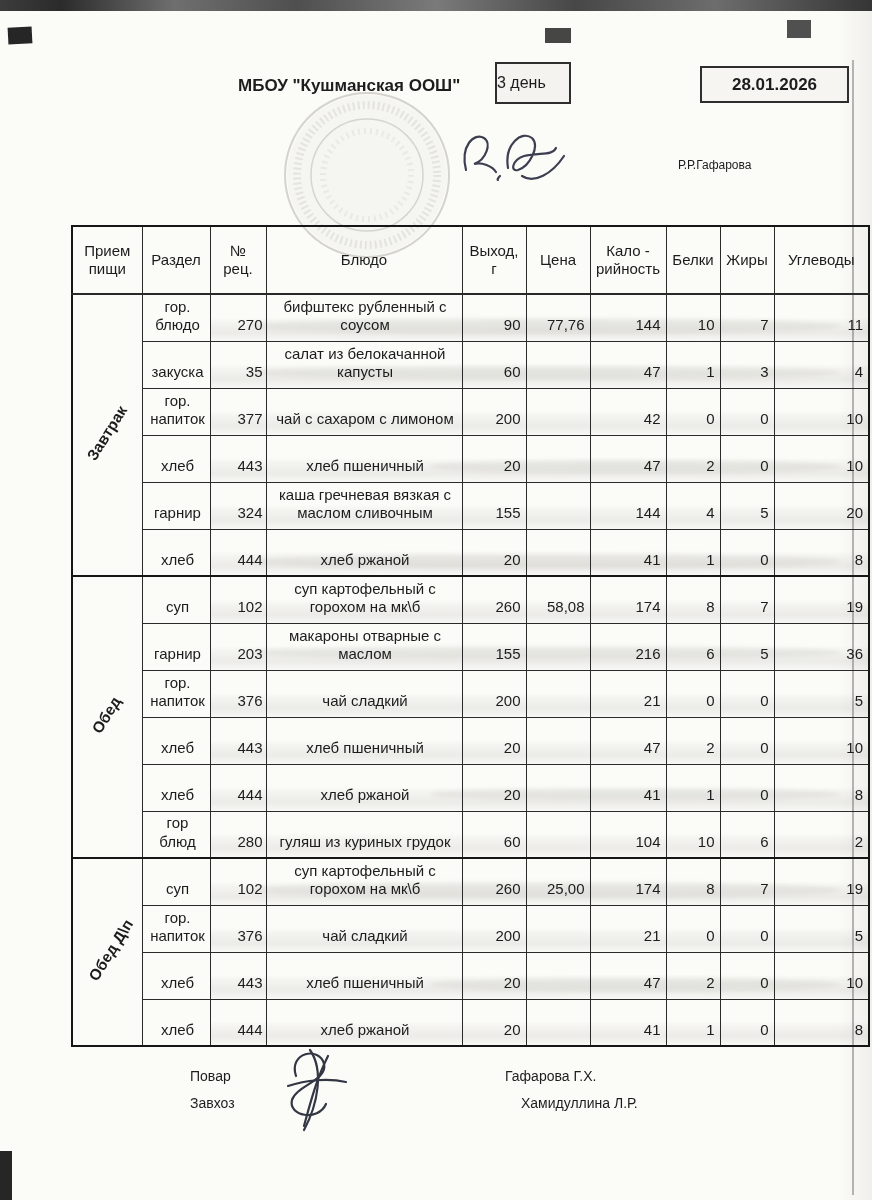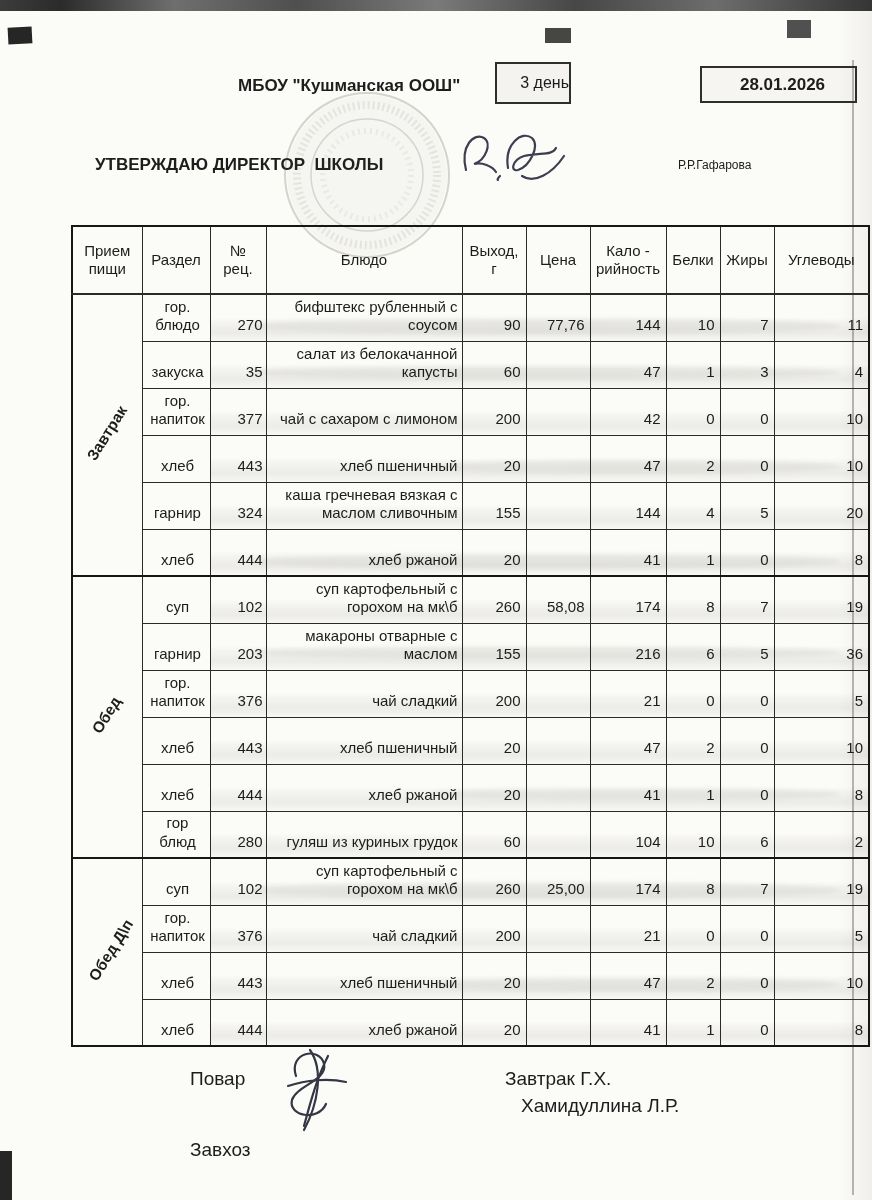--- a/index.html
+++ b/index.html
@@ -11,51 +11,51 @@
   }
   
   .top-strip{position:absolute;left:0;top:0;width:100%;height:11px;
     background:linear-gradient(90deg,#3c3c3c 0%,#2b2b2b 7%,#6f6f6f 20%,#4f4f4f 34%,#7a7a7a 50%,#474747 66%,#6d6d6d 82%,#353535 100%);}
   .mark{position:absolute;background:#262626;}
   .edge-line{position:absolute;left:852px;top:60px;width:2px;height:1135px;background:#8f8f8f;opacity:.65;}
   .streak{position:absolute;background:rgba(122,117,110,0.10);filter:blur(2px);border-radius:45%;pointer-events:none;}
   
   .school-title{position:absolute;left:238px;top:76px;font-size:17px;font-weight:700;}
   .day-box{position:absolute;left:495px;top:62px;width:72px;height:38px;border:2px solid #2e2e2e;
-    display:flex;align-items:center;justify-content:flex-end;font-size:16px;background:rgba(205,200,193,0.14);}
+    display:flex;align-items:center;justify-content:flex-start;font-size:16px;background:rgba(205,200,193,0.14);}
   .date-box{position:absolute;left:700px;top:66px;width:145px;height:33px;border:2px solid #2e2e2e;
-    display:flex;align-items:center;justify-content:center;font-size:17px;font-weight:700;background:rgba(205,200,193,0.10);padding-left:8px;}
+    display:flex;align-items:center;justify-content:center;font-size:17px;font-weight:700;background:rgba(205,200,193,0.10);}
   .approve-line{position:absolute;left:95px;top:155px;font-size:17px;font-weight:700;white-space:pre;}
   .director-name{position:absolute;left:678px;top:158px;font-size:12px;}
   
   .stamp{position:absolute;left:262px;top:85px;opacity:.85;pointer-events:none;}
   .sig{position:absolute;pointer-events:none;}
   
   .menu-table-wrap{position:absolute;left:36px;top:225px;padding-left:35px;}
   table{border-collapse:collapse;table-layout:fixed;width:797px;
     font-family:"Liberation Sans",sans-serif;font-size:15px;line-height:1.22;color:#1c1c1c;
     border:2px solid #161616;}
   th,td{border:1px solid #2a2a2a;overflow:hidden;}
   thead tr{height:68px;}
   thead th{font-weight:400;text-align:center;vertical-align:middle;white-space:pre-line;padding:2px;}
   thead th{border-bottom-width:2px;}
   tbody tr{height:47px;}
   tbody td{vertical-align:bottom;padding:2px 4px 6px 4px;}
   tbody tr.section-start td{border-top-width:2px;border-top-color:#161616;}
   .td-razdel{white-space:pre-line;text-align:center;padding-left:7px;}
   .td-rec{text-align:right;padding-right:3px;}
-  .td-dish{text-align:right;padding-left:6px;}
+  .td-dish{text-align:center;padding-left:6px;}
   .td-num{text-align:right;padding-right:5px;}
   .td-rec,.td-dish,.td-num{
     background-image:linear-gradient(180deg,rgba(0,0,0,0) 48%,rgba(112,107,100,0.06) 62%,rgba(112,107,100,0.11) 82%,rgba(112,107,100,0.04) 98%);
   }
   .meal-cell{vertical-align:middle;text-align:center;}
   .meal-label{display:inline-block;transform:rotate(-58deg);font-weight:700;font-size:15.5px;white-space:nowrap;}
   
-  .foot-text{position:absolute;font-size:19px;}
+  .foot-text{position:absolute;font-size:14px;}
 </style>
 </head>
 <body>
 
 <div class="page">
 
   <div class="top-strip"></div>
   <div class="mark" style="left:8px;top:27px;width:24px;height:17px;transform:rotate(-3deg);"></div>
   <div class="mark" style="left:545px;top:28px;width:26px;height:15px;opacity:.85;"></div>
   <div class="mark" style="left:787px;top:20px;width:24px;height:18px;opacity:.8;"></div>
@@ -71,21 +71,20 @@
   <div class="streak" style="left:250px;top:882px;width:590px;height:16px;"></div>
   <div class="streak" style="left:430px;top:978px;width:410px;height:13px;"></div>
 
   <div class="school-title">МБОУ "Кушманская ООШ"</div>
   <div class="day-box">
     <span>3 день</span>
   </div>
   <div class="date-box">
     <span>28.01.2026</span>
   </div>
-  <div class="approve-line">УТВЕРЖДАЮ ДИРЕКТОР  ШКОЛЫ</div>
   <div class="director-name">Р.Р.Гафарова</div>
 
   <svg class="stamp" width="210" height="180" viewBox="0 0 210 180">
     <circle cx="105" cy="90" r="80" fill="rgba(120,110,95,0.05)"></circle>
     <circle cx="105" cy="90" r="82" fill="none" stroke="rgba(105,95,80,0.30)" stroke-width="2"></circle>
     <circle cx="105" cy="90" r="56" fill="none" stroke="rgba(105,95,80,0.26)" stroke-width="1.5"></circle>
     <circle cx="105" cy="90" r="70" fill="none" stroke="rgba(105,95,80,0.14)" stroke-width="8" stroke-dasharray="2 3"></circle>
     <circle cx="105" cy="90" r="44" fill="none" stroke="rgba(105,95,80,0.10)" stroke-width="6" stroke-dasharray="2 4"></circle>
   </svg>
 
@@ -313,22 +312,22 @@
             <td class="td-num">41</td>
             <td class="td-num">1</td>
             <td class="td-num">0</td>
             <td class="td-num">8</td>
           </tr>
         </tbody>
     </table>
   </div>
 
   <div class="foot-text" style="left:190px;top:1068px;">Повар</div>
-  <div class="foot-text" style="left:190px;top:1095px;margin-top:44px;">Завхоз</div>
-  <div class="foot-text" style="left:505px;top:1068px;">Завтрак Г.Х.</div>
+  <div class="foot-text" style="left:190px;top:1095px;">Завхоз</div>
+  <div class="foot-text" style="left:505px;top:1068px;">Гафарова Г.Х.</div>
   <div class="foot-text" style="left:505px;top:1095px;margin-left:16px;">Хамидуллина Л.Р.</div>
 
   <svg class="sig" style="left:262px;top:1042px;" width="110" height="92" viewBox="0 0 110 92">
     <g fill="none" stroke="#1e2130" stroke-width="2.2" stroke-linecap="round" opacity="0.9">
       <path d="M34,34 C26,10 58,4 62,22 C66,38 34,44 30,58 C26,74 56,80 64,62"></path>
       <path d="M48,8 C62,28 56,62 42,88"></path>
       <path d="M66,14 C54,38 48,62 42,84"></path>
       <path d="M26,44 C44,38 66,36 84,40"></path>
     </g>
   </svg>

